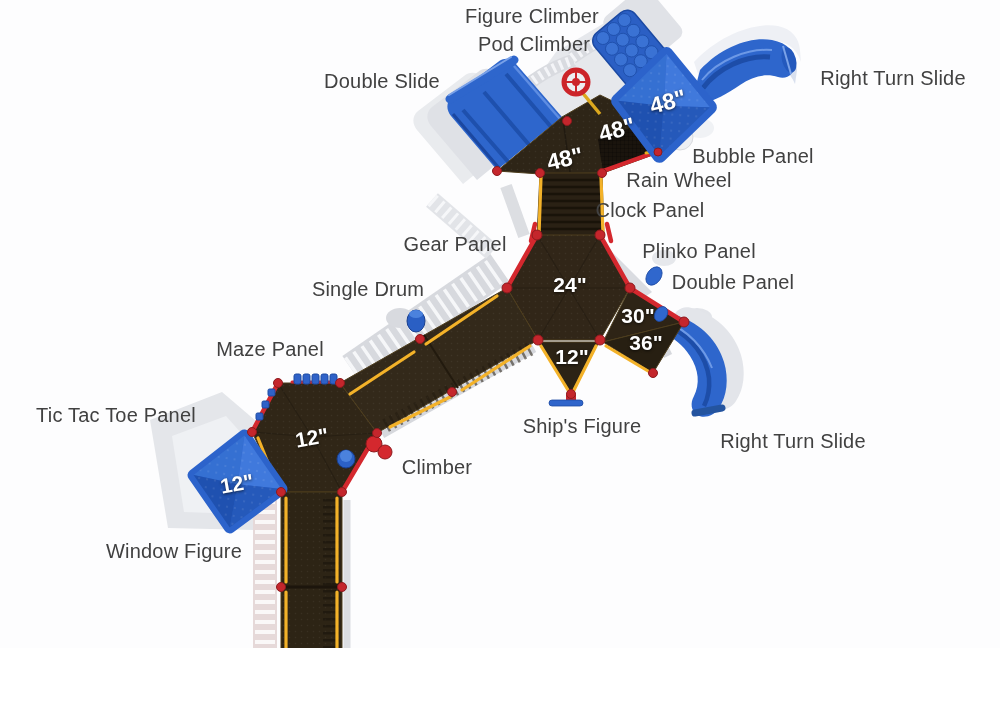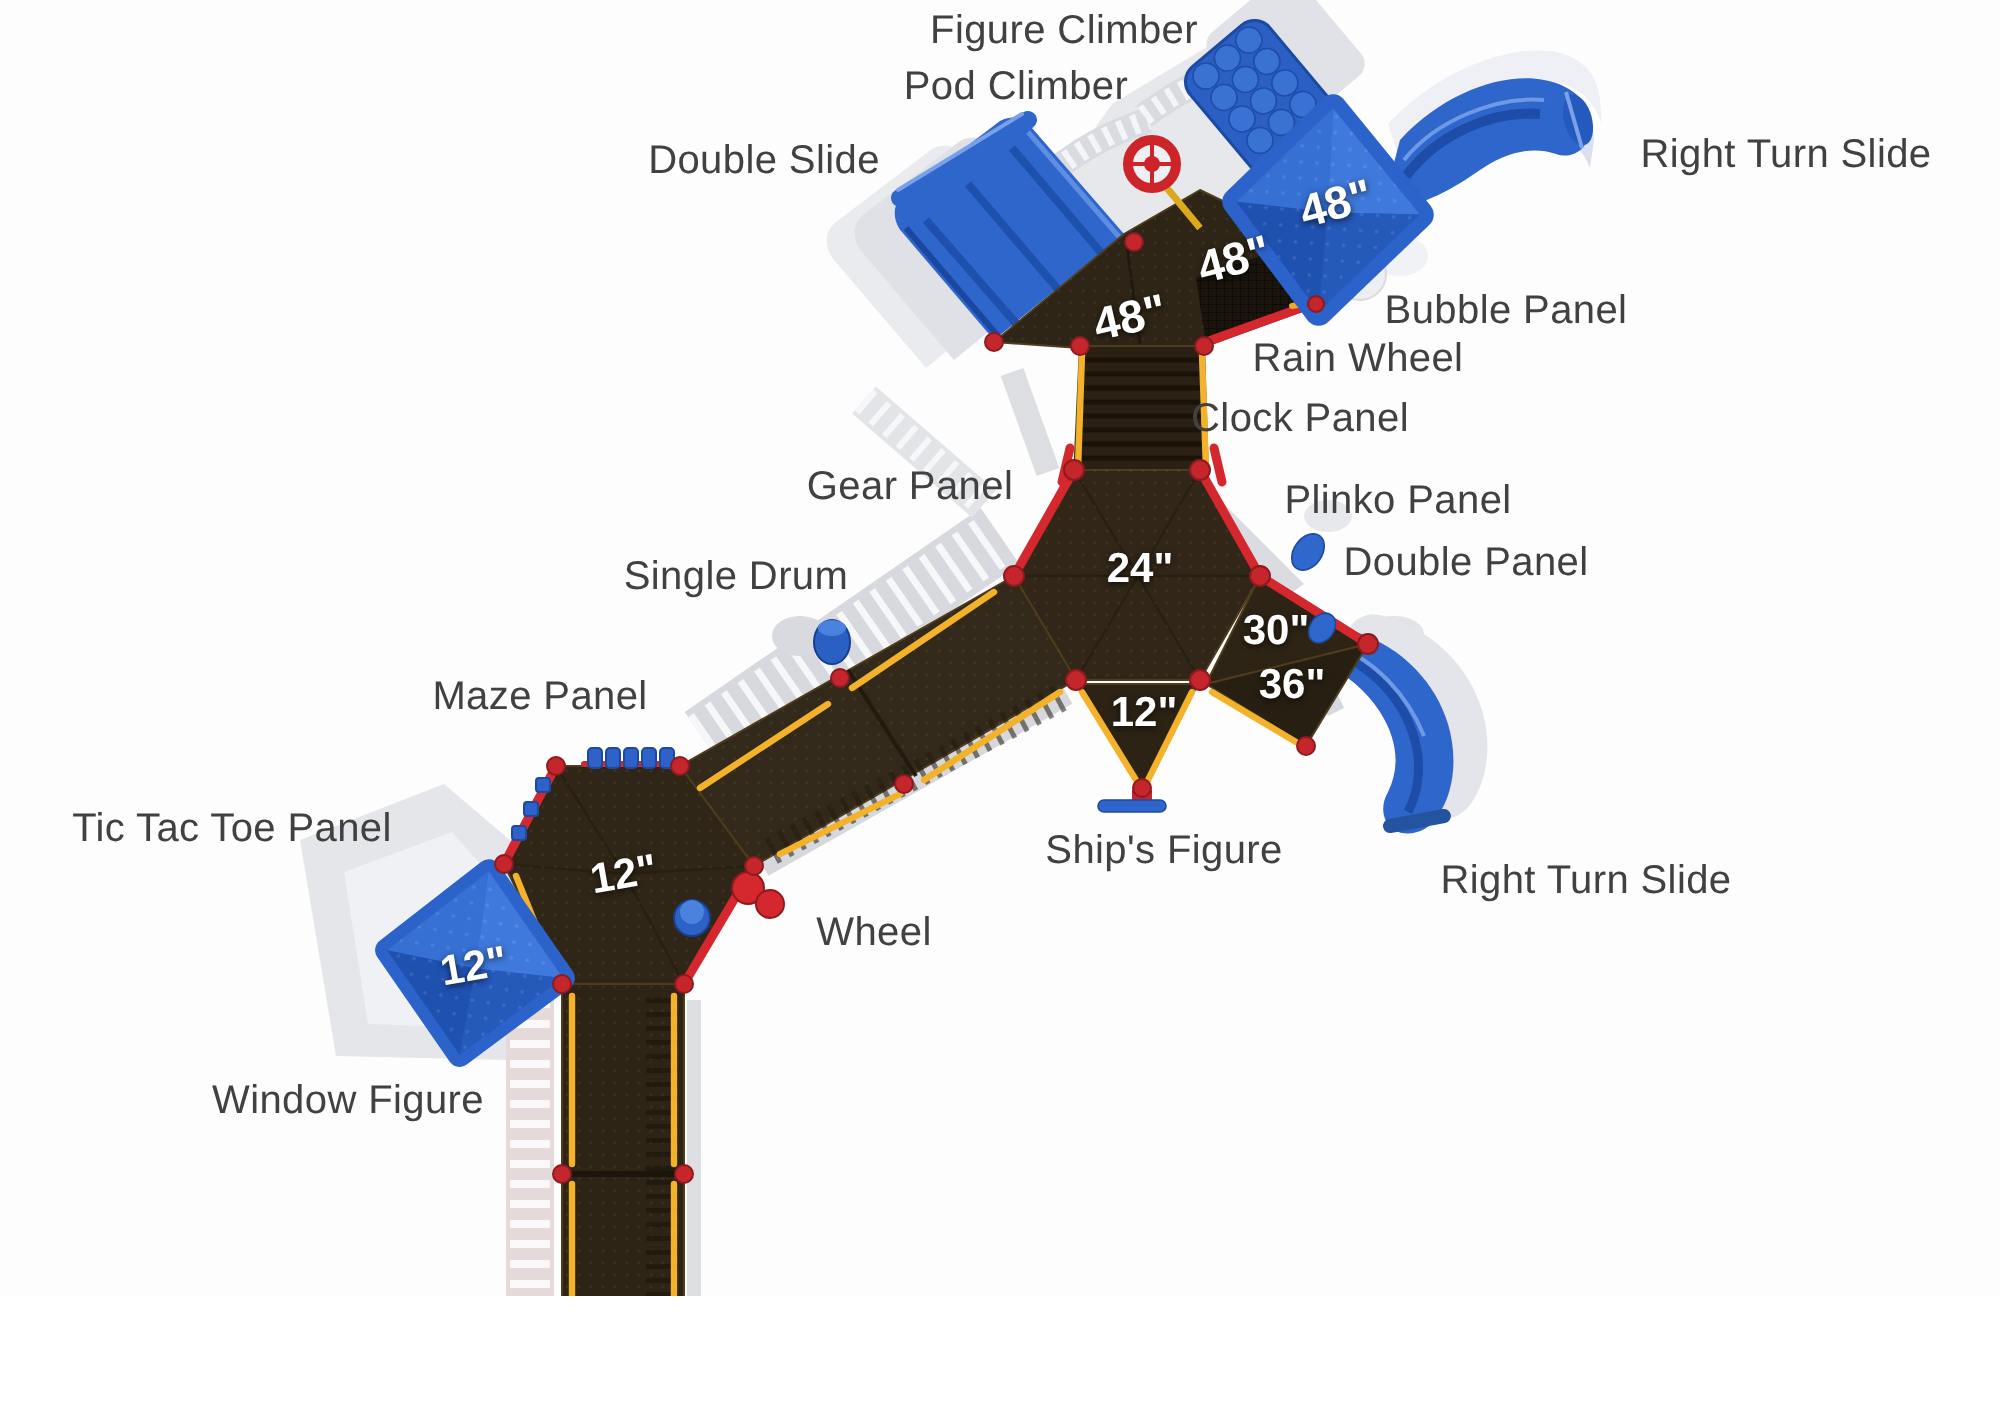--- a/index.html
+++ b/index.html
@@ -267,35 +267,35 @@
         <circle cx="342" cy="492" r="4.5"></circle>
     <circle cx="281" cy="587" r="4.5"></circle>
         <circle cx="342" cy="587" r="4.5"></circle>
     <circle cx="281" cy="683" r="4.5"></circle>
         <circle cx="342" cy="683" r="4.5"></circle>
   </g>
 </svg>
 
 <div>
   <div class="lbl" style="left:532px;top:16px">Figure Climber</div>
-  <div class="lbl" style="left:508px;top:44px">Pod Climber</div>
+  <div class="lbl" style="left:534px;top:44px">Pod Climber</div>
   <div class="lbl" style="left:382px;top:81px">Double Slide</div>
   <div class="lbl" style="left:893px;top:78px">Right Turn Slide</div>
   <div class="lbl" style="left:753px;top:156px">Bubble Panel</div>
   <div class="lbl" style="left:679px;top:180px">Rain Wheel</div>
   <div class="lbl" style="left:650px;top:210px">Clock Panel</div>
   <div class="lbl" style="left:455px;top:244px">Gear Panel</div>
   <div class="lbl" style="left:699px;top:251px">Plinko Panel</div>
   <div class="lbl" style="left:368px;top:289px">Single Drum</div>
   <div class="lbl" style="left:733px;top:282px">Double Panel</div>
   <div class="lbl" style="left:270px;top:349px">Maze Panel</div>
   <div class="lbl" style="left:116px;top:415px">Tic Tac Toe Panel</div>
   <div class="lbl" style="left:582px;top:426px">Ship's Figure</div>
   <div class="lbl" style="left:793px;top:441px">Right Turn Slide</div>
-  <div class="lbl" style="left:437px;top:467px">Wheel</div>
+  <div class="lbl" style="left:437px;top:467px">Climber</div>
   <div class="lbl" style="left:174px;top:551px">Window Figure</div>
   <div class="lbl" style="left:387px;top:689px">Grade</div>
 </div>
 
 <div>
   <div class="marker mk48" style="left:668px;top:102px;transform:translate(-50%,-50%) rotate(-15deg)">48"</div>
   <div class="marker mk48" style="left:617px;top:130px;transform:translate(-50%,-50%) rotate(-15deg)">48"</div>
   <div class="marker mk48" style="left:565px;top:159px;transform:translate(-50%,-50%) rotate(-13deg)">48"</div>
   <div class="marker" style="left:570px;top:285px;transform:translate(-50%,-50%)">24"</div>
   <div class="marker" style="left:638px;top:316px;transform:translate(-50%,-50%)">30"</div>

